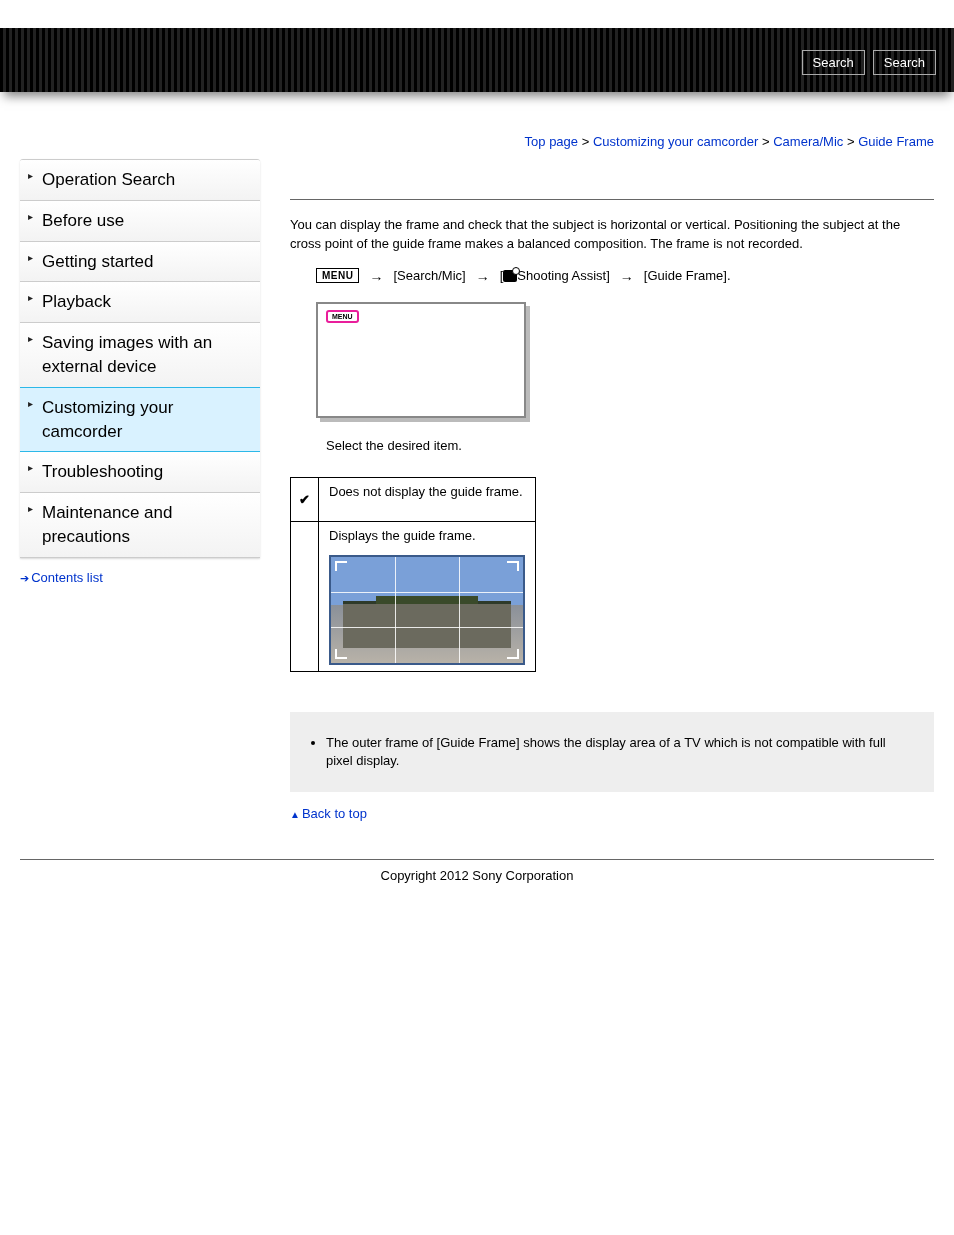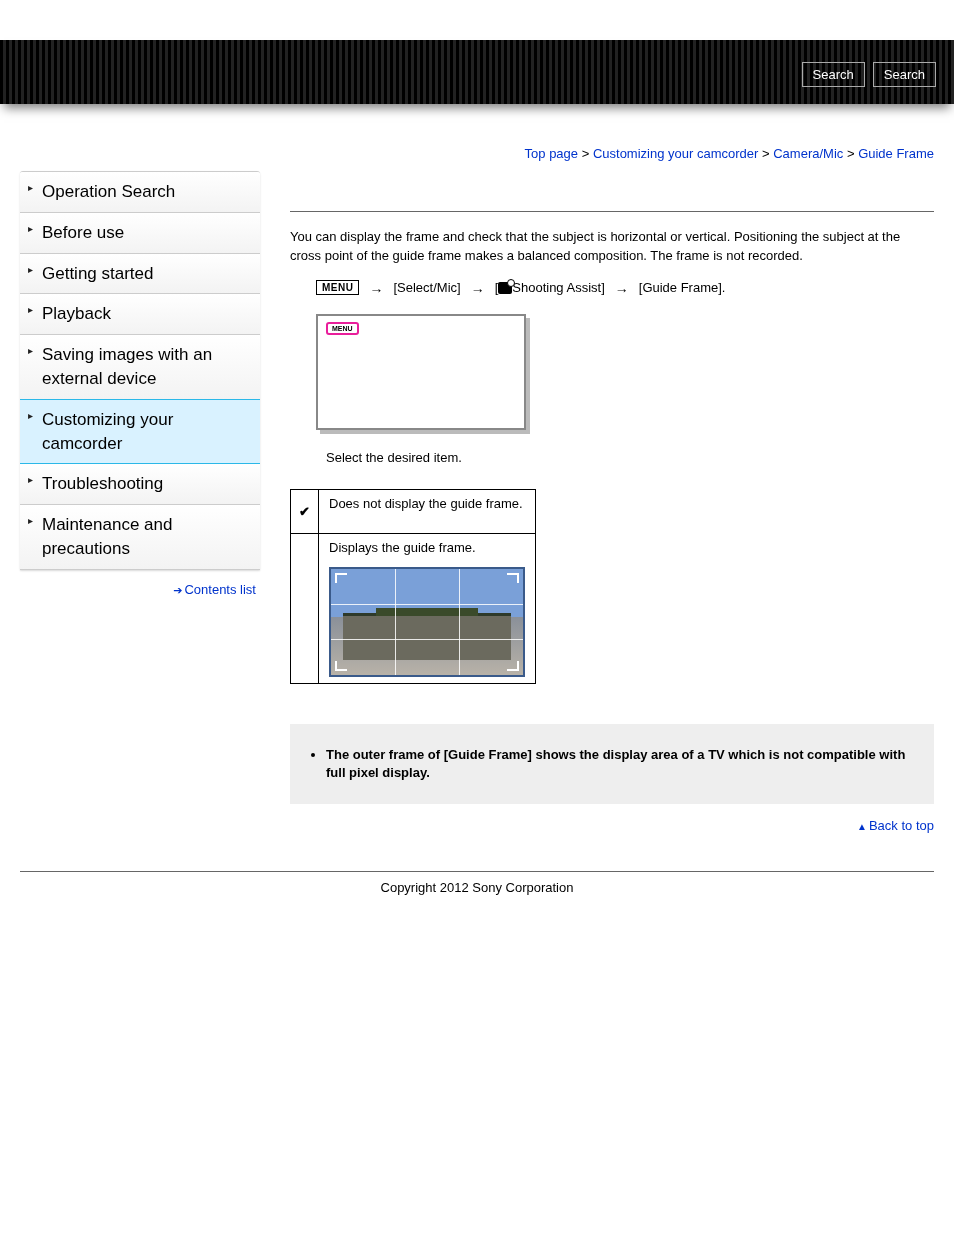--- a/index.html
+++ b/index.html
@@ -1,19 +1,19 @@
 <!DOCTYPE html>
 <html><head>
 <meta charset="utf-8">
 <style>
   * { box-sizing: border-box; margin: 0; padding: 0; }
   body { font-family: Arial, Helvetica, sans-serif; font-size: 13px; color: #000; background: #fff; }
   .page { width: 954px; margin: 0 auto; position: relative; }
   .header-bar {
-    margin-top: 40px;
+    margin-top: 28px;
     height: 64px;
     background: repeating-linear-gradient(90deg, #000 0, #000 3px, #222 3px, #222 6px);
     background-color: #000;
     position: relative;
     box-shadow: 0 8px 10px -4px rgba(0,0,0,0.5);
   }
   .header-buttons { position: absolute; right: 18px; top: 22px; display: flex; gap: 8px; }
   .btn-dark {
     border: 1px solid #aaa; color: #fff; background: transparent; padding: 4px 10px;
     font-size: 13px; cursor: pointer;
@@ -25,21 +25,21 @@
   .nav-list { list-style: none; border-top: 1px solid #ccc; background: linear-gradient(#fff,#fff); box-shadow: 0 1px 2px rgba(0,0,0,0.15); border-radius: 3px 3px 0 0; overflow: hidden; }
   .nav-list li {
     border-bottom: 1px solid #ccc; padding: 8px 10px 8px 22px; position: relative;
     cursor: pointer; font-size: 17px; line-height: 1.4;
     background: linear-gradient(#ffffff, #f3f3f3);
   }
   .nav-list li::before {
     content: "\25B8"; position: absolute; left: 8px; top: 9px; font-size: 10px; color: #222;
   }
   .nav-list li.active { background: #d9f2ff; border-top: 1px solid #2bb8e8; border-bottom: 1px solid #2bb8e8; margin-top:-1px;}
-  .contents-link { text-align: right; padding: 12px 4px 0 0; }
+  .contents-link { text-align: left; padding: 12px 4px 0 0; }
   .contents-link .arrow { color: #0033cc; font-size: 11px; margin-right: 2px; }
   .main { flex: 1; }
   .main hr { border: none; border-top: 1px solid #666; margin: 40px 0 16px; }
   .body-text { font-size: 13px; line-height: 1.45; margin-bottom: 14px; }
   .menu-path { display: flex; align-items: center; gap: 10px; flex-wrap: wrap; margin: 6px 0 18px 26px; font-size: 13px; }
   .menu-box { display:inline-block; border: 1px solid #000; padding: 1px 5px; font-size: 10px; font-weight: bold; letter-spacing: 0.5px; }
   .arr { font-size: 14px; }
   .shoot-icon { display:inline-block; width:14px; height:12px; background:#000; border-radius:2px; position:relative; vertical-align:-2px;}
   .shoot-icon::after{content:"";position:absolute;right:-3px;top:-3px;width:6px;height:6px;border:1px solid #000;border-radius:50%;background:#fff;}
   .preview-frame {
@@ -60,23 +60,23 @@
   .thumb-holder .grid-h1,.thumb-holder .grid-h2{position:absolute;left:0;right:0;height:1px;background:rgba(255,255,255,0.85);}
   .thumb-holder .grid-h1{top:33.3%}.thumb-holder .grid-h2{top:66.6%}
   .thumb-holder .corner{position:absolute;width:12px;height:10px;border:2px solid #fff;}
   .thumb-holder .c-tl{top:4px;left:4px;border-right:none;border-bottom:none;}
   .thumb-holder .c-tr{top:4px;right:4px;border-left:none;border-bottom:none;}
   .thumb-holder .c-bl{bottom:4px;left:4px;border-right:none;border-top:none;}
   .thumb-holder .c-br{bottom:4px;right:4px;border-left:none;border-top:none;}
   .thumb-holder .building{position:absolute;left:6%;right:6%;top:42%;bottom:14%;background:#6b6a5e;border-top:3px solid #2e3a2a;}
   .thumb-holder .building::before{content:"";position:absolute;top:-8px;left:20%;right:20%;height:8px;background:#3a4a2a;}
   .note-box { background: #eee; padding: 22px 18px 22px 18px; margin-bottom: 10px; }
-  .note-box ul { list-style: disc; padding-left: 18px; font-weight: bold; }
+  .note-box ul { list-style: disc; padding-left: 18px; }
   .note-box li { font-size: 13px; line-height: 1.4; }
-  .back-top-row { text-align: right; padding: 4px 0 8px; }
+  .back-top-row { padding: 4px 0 8px; }
   .back-top-row .tri { color: #0033cc; font-size: 10px; margin-right: 2px; }
   .footer-rule { border-top: 1px solid #666; margin: 0 20px; }
   .copyright { text-align: center; font-size: 13px; padding: 8px 0 4px; }
   .page-number { text-align: center; font-size: 12px; padding: 260px 0 30px; }
 </style>
 </head>
 <body>
 
 <div class="page">
   <div class="header-bar">
@@ -113,21 +113,21 @@
       </div>
     </div>
 
     <div class="main">
       <hr>
       <p class="body-text">You can display the frame and check that the subject is horizontal or vertical. Positioning the subject at the cross point of the guide frame makes a balanced composition. The frame is not recorded.</p>
 
       <div class="menu-path">
         <span class="menu-box">MENU</span>
         <span class="arr">→</span>
-        <span>[Select/Mic]</span>
+        <span>[Search/Mic]</span>
         <span class="arr">→</span>
         <span><span>[</span><span class="shoot-icon"></span><span>Shooting Assist]</span></span>
         <span class="arr">→</span>
         <span>[Guide Frame].</span>
       </div>
 
       <div class="preview-frame">
         <span class="inner-menu">MENU</span>
       </div>
 

